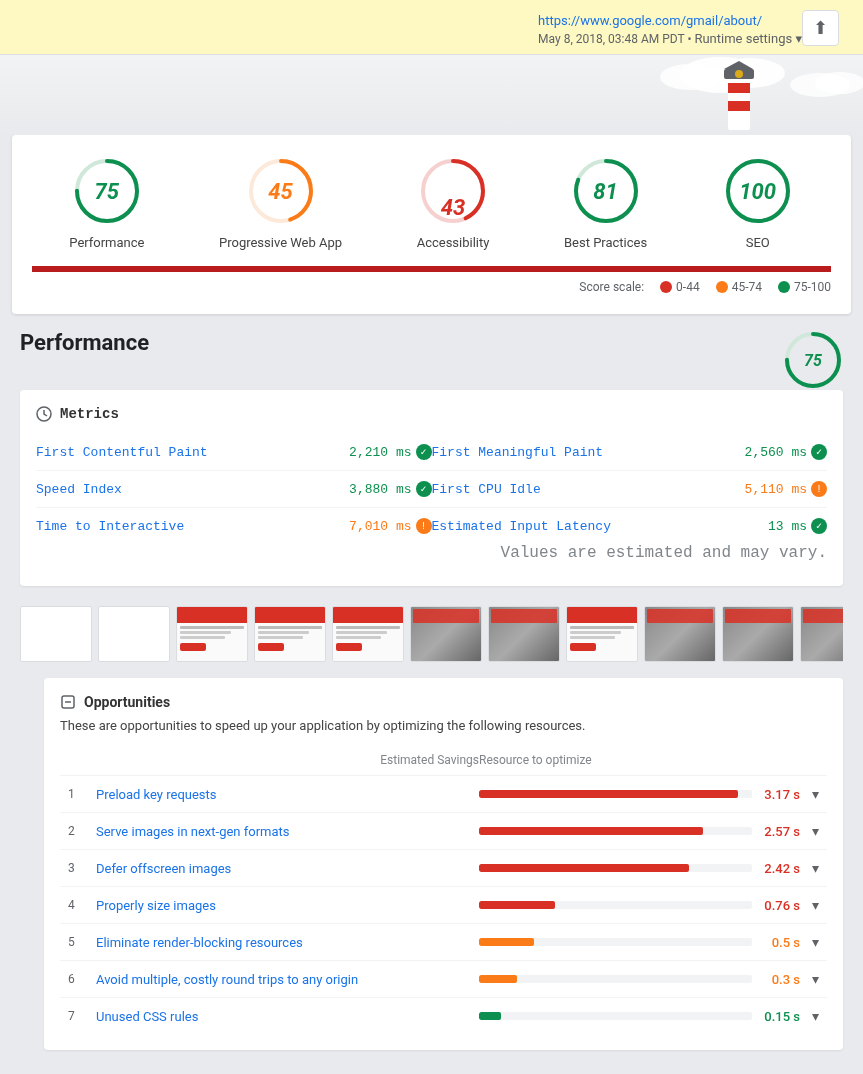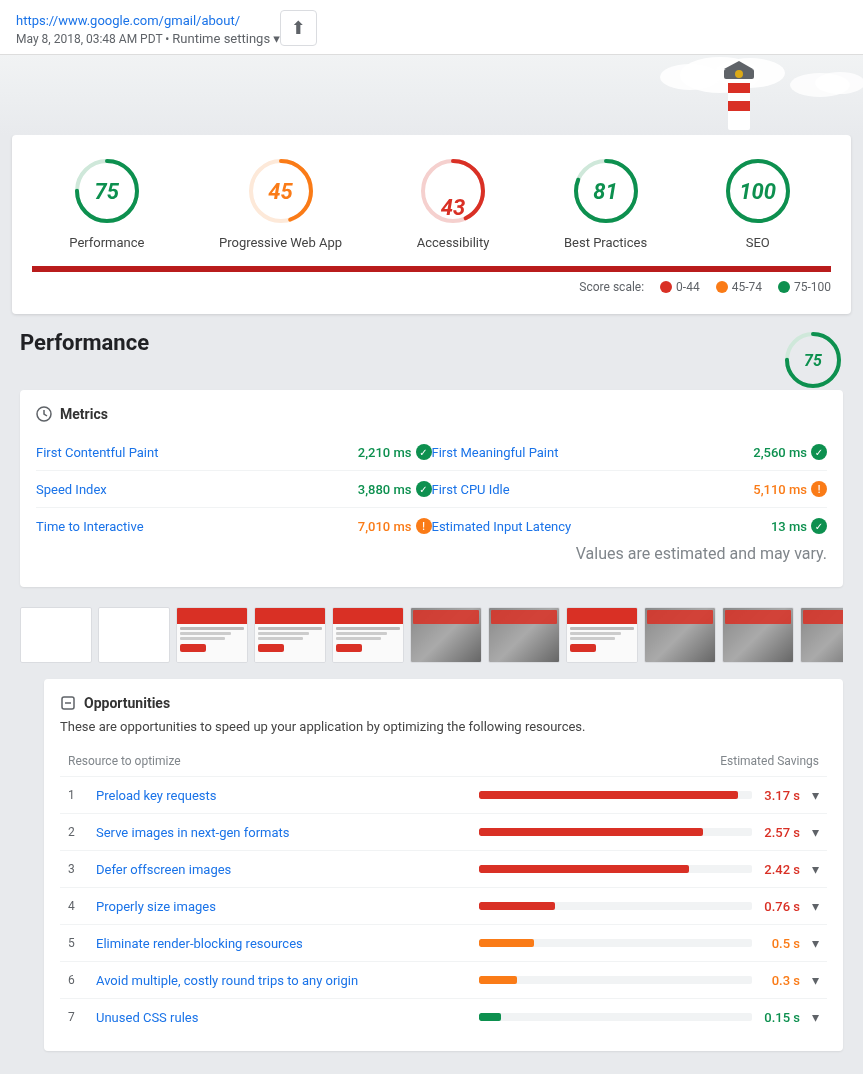--- a/index.html
+++ b/index.html
@@ -5,25 +5,25 @@
     * { box-sizing: border-box; margin: 0; padding: 0; }
     body {
       font-family: -apple-system, BlinkMacSystemFont, 'Segoe UI', Roboto, sans-serif;
       background: #e8eaed;
       color: #333;
       width: 863px;
       min-height: 1074px;
     }
 
     .header {
-      background: #ffffff;
-      padding: 10px 16px 8px;
+      background: #fef9c3;
+      padding: 10px 24px 8px;
       border-bottom: 1px solid #ddd;
       display: flex;
-      justify-content: flex-start;
+      justify-content: flex-end;
       align-items: flex-start;
     }
     .header-left a {
       color: #1a73e8;
       text-decoration: none;
       font-size: 13px;
     }
     .header-meta {
       font-size: 12px;
       color: #5f6368;
@@ -133,20 +133,21 @@
       justify-content: space-between;
       align-items: flex-start;
     }
 
     .metrics-section {
       background: #fff;
       border-radius: 4px;
       padding: 16px;
       margin-bottom: 16px;
       box-shadow: 0 1px 2px rgba(0,0,0,0.08);
+      font-family: Liberation Mono, monospace;
     }
 
     .metrics-header {
       display: flex;
       align-items: center;
       gap: 8px;
       margin-bottom: 12px;
       font-weight: 700;
       font-size: 14px;
     }
@@ -571,22 +572,22 @@
     <div class="opp-header">
       <svg width="16" height="16" viewBox="0 0 16 16">
         <rect x="2" y="2" width="12" height="12" rx="2" fill="none" stroke="#5f6368" stroke-width="1.5"></rect>
         <line x1="5" y1="8" x2="11" y2="8" stroke="#5f6368" stroke-width="1.5"></line>
       </svg>
       <span>Opportunities</span>
     </div>
     <div class="opp-description">These are opportunities to speed up your application by optimizing the following resources.</div>
 
     <div class="opp-table-header">
+      <span style="text-align:right;">Estimated Savings</span>
       <span>Resource to optimize</span>
-      <span style="text-align:right;">Estimated Savings</span>
     </div>
 
     <div id="opp-rows">
 
     <div class="opp-row">
     <span class="opp-num">1</span>
     <span class="opp-name">Preload key requests</span>
     <div class="opp-savings">
       <div class="opp-bar-wrap">
         <div class="opp-bar" style="width:95%;background:#d93025;"></div>

